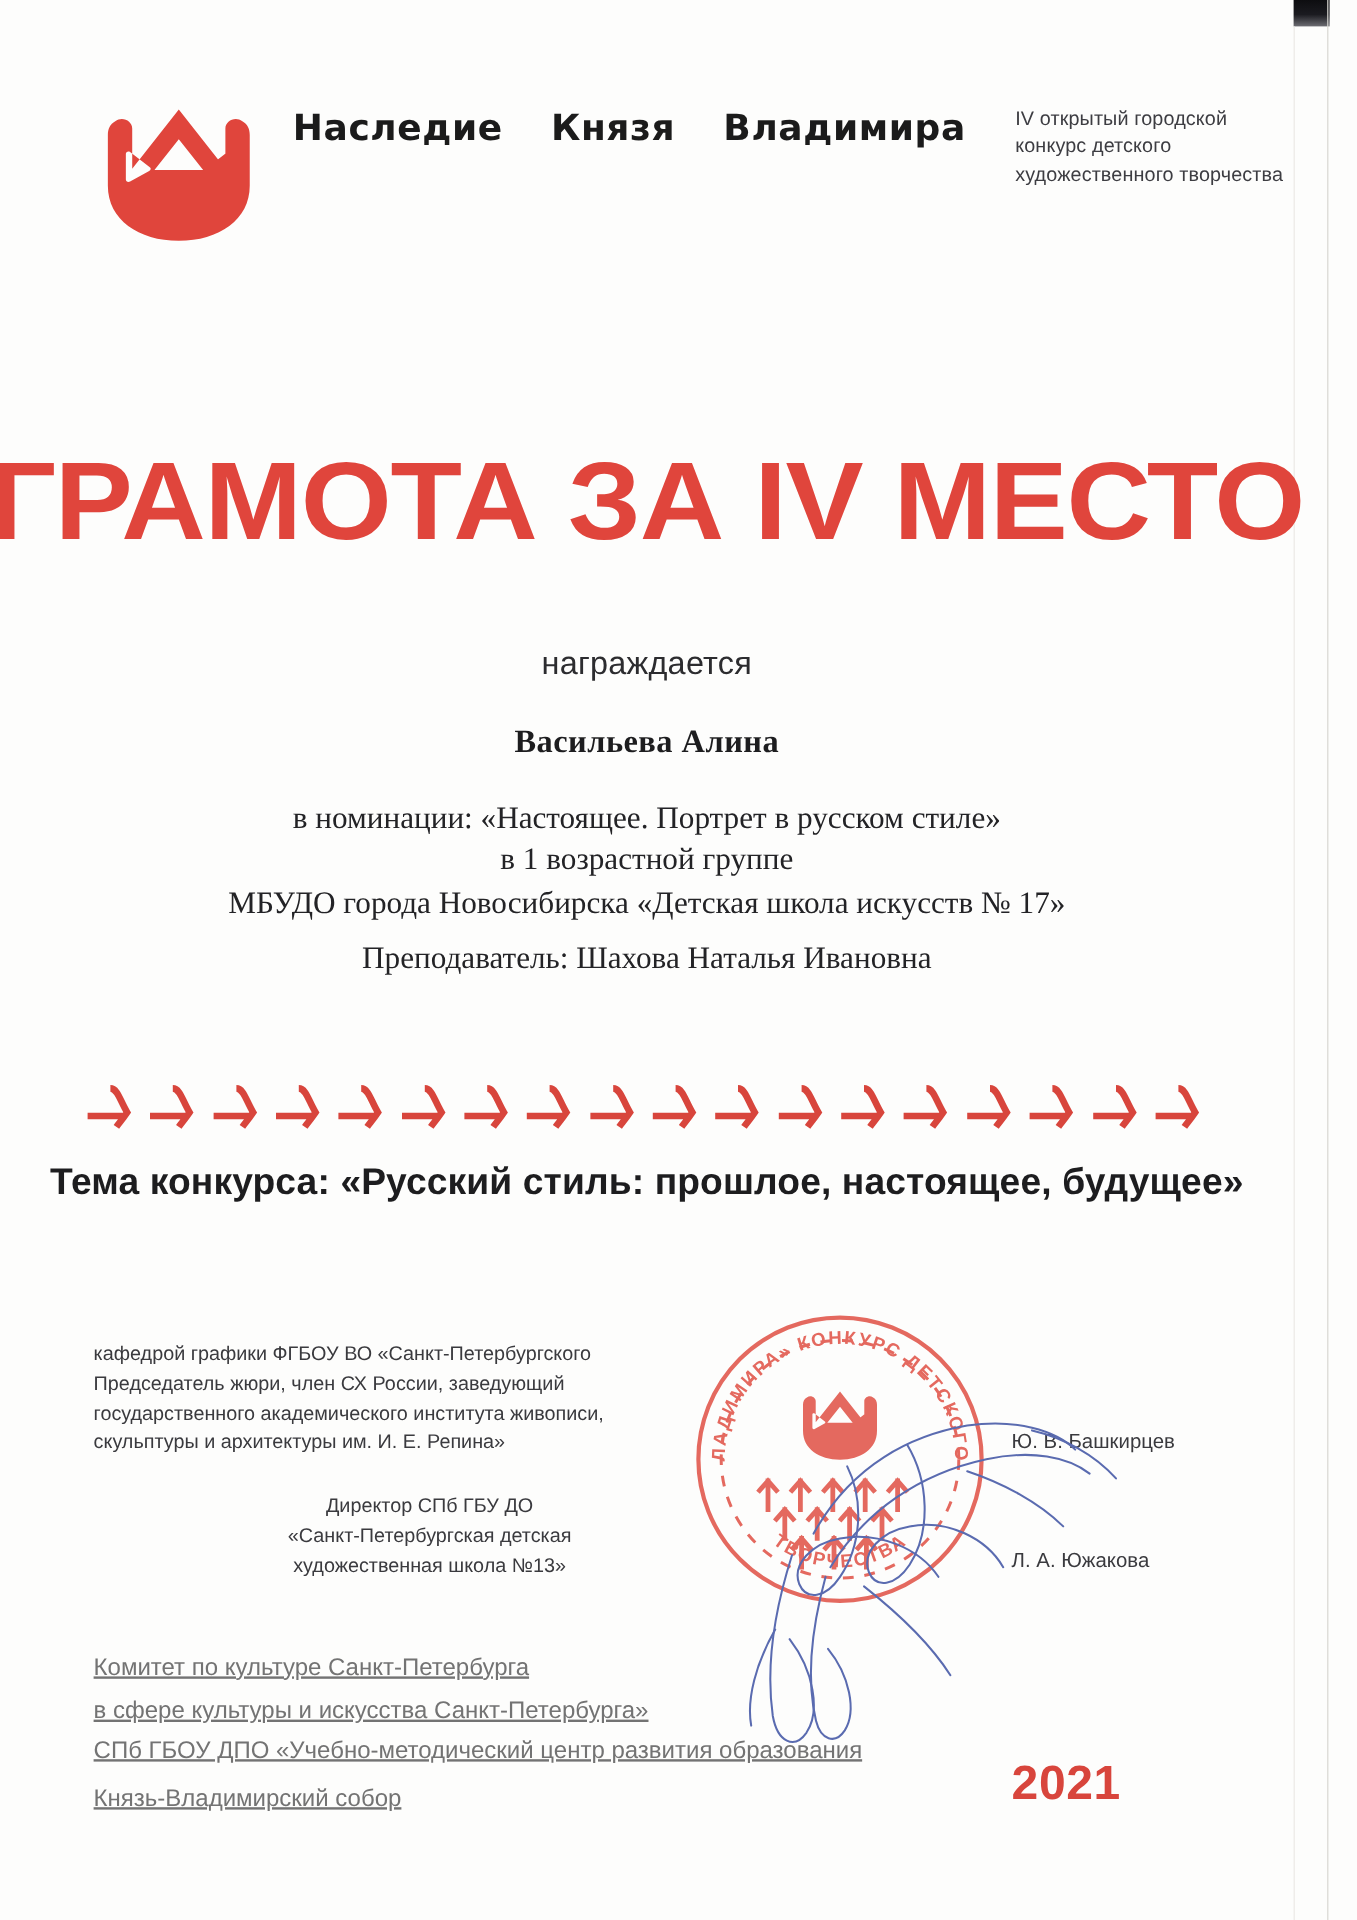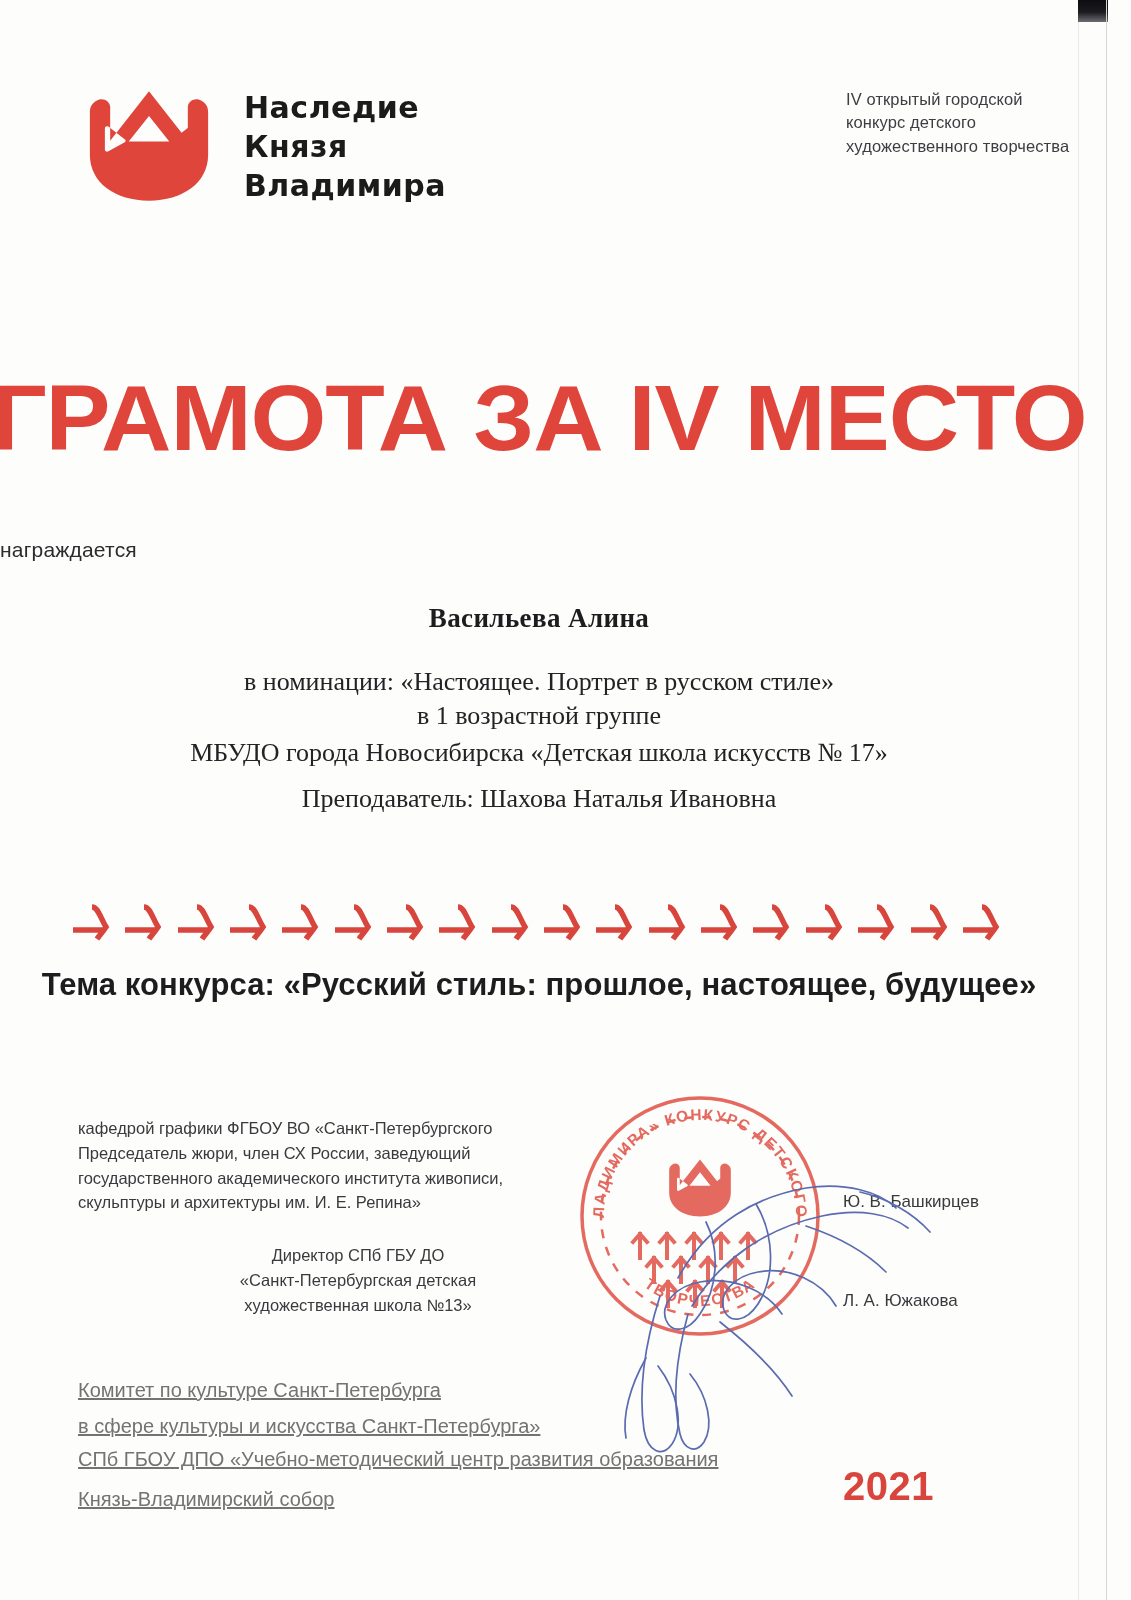--- a/index.html
+++ b/index.html
@@ -27,22 +27,23 @@
   .scan-edge2{
     position:absolute;top:22px;left:1078px;width:1px;height:1578px;
     background:#ebe9e5;
   }
 
   
   .header{position:absolute;top:80px;left:0;width:1078px;height:150px;}
   .logo-wrap{position:absolute;left:78px;top:6px;display:flex;align-items:flex-start;gap:24px;}
   .crown-logo{width:142px;height:120px;flex:none;}
   .logo-text{
-    display:flex;flex-direction:column;justify-content:center;
+    display:flex;flex-direction:row;justify-content:center;
     padding-top:2px;
+    gap:40px;
   }
   .logo-text span{
     font-family:"DejaVu Sans", sans-serif;
     font-size:30px;font-weight:700;letter-spacing:0.5px;
     line-height:1.30;color:#1b1b1b;
   }
   .contest-kicker{
     position:absolute;left:846px;top:8px;width:230px;
     font-size:16.5px;line-height:1.42;color:#3d3d42;
     font-family:"Liberation Sans", sans-serif;
@@ -57,22 +58,22 @@
     font-family:"Liberation Sans Narrow","Liberation Sans", sans-serif;
     font-weight:700;
     font-size:92px;
     letter-spacing:-1px;
     transform:scaleX(1.06);
     white-space:nowrap;
   }
 
   
   .awarded-to{
-    position:absolute;top:538px;left:0;width:1078px;text-align:left;
-    font-size:21px;color:#2c2c2f;letter-spacing:0.2px;
+    position:absolute;top:538px;left:0;width:1078px;text-align:center;
+    font-size:27px;color:#2c2c2f;letter-spacing:0.2px;
   }
   .recipient{
     position:absolute;top:603px;left:0;width:1078px;text-align:center;
     font-family:"Liberation Serif", serif;
     font-weight:700;font-size:27px;color:#1d1d1f;
     letter-spacing:0.4px;
   }
   .detail{
     position:absolute;left:0;width:1078px;text-align:center;
     font-family:"Liberation Serif", serif;

